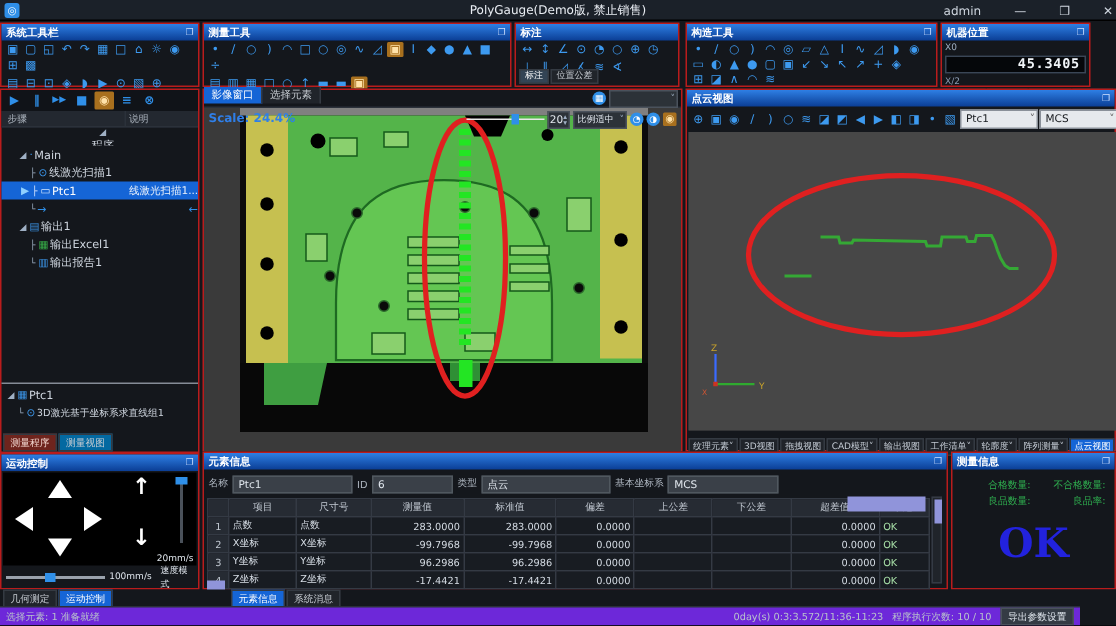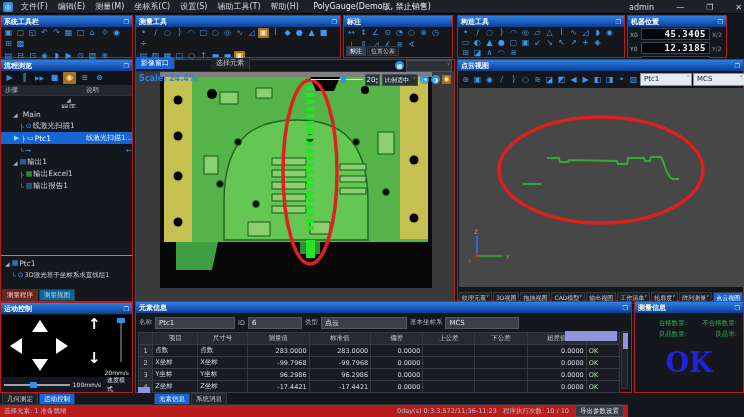--- a/index.html
+++ b/index.html
@@ -17,21 +17,21 @@
   #win-title{position:absolute;left:200px;right:200px;text-align:center;font-size:8px;color:#e9edf3;pointer-events:none;white-space:nowrap;}
   #win-ctrls{position:absolute;right:2px;top:0;height:14px;display:flex;align-items:center;gap:22px;font-size:8px;color:#cfd6df;}
   
   .icons{display:flex;flex-wrap:wrap;padding:1px 2px;gap:1px;align-content:flex-start;}
   .tool-icon{width:11px;height:10px;line-height:10px;text-align:center;color:#3d9af0;font-size:8px;overflow:hidden;}
   .tool-icon.active{background:#a8701e;color:#ffe2a8;border-radius:1px;}
   .mini-tabs{position:absolute;bottom:1px;left:2px;display:flex;gap:1px;}
   .mini-tab{font-size:6px;line-height:8px;height:8px;padding:0 3px;background:#20242a;border:1px solid #343a42;color:#c7ccd2;white-space:nowrap;}
   .mini-tab.active{background:#345;color:#fff;}
   
-  .dro-row{display:flex;align-items:center;gap:2px;padding:1px 2px;}
+  .dro-row{display:flex;gap:2px;padding:1px 2px;flex-direction:column;}
   .dro-axis{color:#9fb0c4;font-size:6px;width:9px;}
   .dro-val{flex:1;background:#05070a;border:1px solid #3a4656;color:#f0f4f8;font-family:"DejaVu Sans Mono",monospace;
            font-size:9px;font-weight:bold;text-align:right;padding:0 3px;height:10px;line-height:10px;letter-spacing:.5px;}
   .dro-half{color:#8a9ab0;font-size:6px;width:12px;}
   #dro-combos{display:flex;gap:1px;padding:1px 2px;}
   .combo{position:relative;background:#262c34;border:1px solid #3a424d;color:#c7d0da;font-size:6px;height:9px;line-height:9px;
          padding:0 8px 0 2px;white-space:nowrap;overflow:hidden;flex:1;}
   .combo::after{content:"˅";position:absolute;right:1px;top:0;color:#8fa0b4;}
   
   .playbar{display:flex;gap:2px;padding:1px 2px;background:#101318;}
@@ -104,41 +104,32 @@
   #vscroll{right:3px;top:29px;width:7px;height:58px;background:#20242a;border:1px solid #343a44;}
   #vthumb2{margin:1px;width:5px;height:16px;background:#9094da;}
   #purple-cell{left:2px;top:85px;width:12px;height:7px;background:#9094da;}
   
   #mi-grid{display:grid;grid-template-columns:1fr 1fr;gap:2px 4px;padding:6px 6px 0 6px;font-size:6.5px;color:#2fae4f;text-align:right;}
   #mi-ok{text-align:center;font-family:"DejaVu Serif",serif;font-weight:bold;font-size:27px;color:#2222dd;margin-top:8px;}
   
   #bottom-tabs{left:0;top:393px;width:744px;height:11px;background:#14171c;display:flex;align-items:center;}
   .btab{font-size:6.5px;height:10px;line-height:10px;padding:0 4px;background:#20242a;border:1px solid #343a42;color:#c7ccd2;margin-right:1px;white-space:nowrap;}
   .btab.active{background:#1565d6;color:#fff;}
-  #statusbar{left:0;top:404px;width:628px;height:13px;background:#b91c1c;border-top:1px solid #2b313a;
+  #statusbar{left:0;top:404px;width:720px;height:13px;background:#6d28d9;border-top:1px solid #2b313a;
              display:flex;align-items:center;font-size:6.5px;color:#b9c2cc;padding:0 4px;box-sizing:border-box;}
   #status-right{margin-left:auto;display:flex;align-items:center;gap:6px;}
   #status-btn{background:#343b44;border:1px solid #4a525c;padding:0 4px;height:10px;line-height:10px;color:#dfe5ec;}
 </style>
 </head>
 <body>
 
 <div id="app">
 
   <div id="menubar" class="abs">
     <span id="logo">◎</span>
-    <span style="display:flex">
-        <span class="menu-item">文件(F)</span>
-        <span class="menu-item">编辑(E)</span>
-        <span class="menu-item">测量(M)</span>
-        <span class="menu-item">坐标系(C)</span>
-        <span class="menu-item">设置(S)</span>
-        <span class="menu-item">辅助工具(T)</span>
-        <span class="menu-item">帮助(H)</span>
-      </span>
     <span id="win-title">PolyGauge(Demo版, 禁止销售)</span>
     <span id="win-ctrls">
       <span>admin</span>
       <span>—</span>
       <span>❐</span>
       <span>✕</span>
     </span>
   </div>
 
   <div class="abs panel" style="left:0;top:15px;width:133px;height:43px;">
@@ -305,24 +296,20 @@
   <div class="abs" style="left:627px;top:58px;width:117px;height:12px;background:#14171c;">
     <div id="dro-combos">
         <span class="combo">MCS</span>
         <span class="combo">笛卡尔</span>
         <span class="combo">毫米</span>
         <span class="combo">度</span>
       </div>
   </div>
 
   <div class="abs panel" style="left:0;top:59px;width:133px;height:243px;display:flex;flex-direction:column;">
-    <div class="ptitle">
-        <span>流程浏览</span>
-        <span class="pin">❐</span>
-      </div>
     <div class="playbar">
       <span class="pbtn">▶</span>
       <span class="pbtn">‖</span>
       <span class="pbtn" style="font-size:6px">▶▶</span>
       <span class="pbtn">■</span>
       <span class="pbtn lock">◉</span>
       <span class="pbtn">≡</span>
       <span class="pbtn">⊗</span>
     </div>
     <div class="cols">
@@ -410,21 +397,21 @@
           <span id="hthumb"></span>
         </span>
       <span>100mm/s</span>
       <span class="spacer"></span>
       <span>速度模式</span>
     </div>
   </div>
 
   <div class="abs panel" style="left:135px;top:59px;width:320px;height:242px;">
     <div class="vtabs">
-      <span style="display:flex;height:15px;gap:36px;">
+      <span style="display:flex;height:15px;">
           <span class="vtab active">影像窗口</span>
           <span class="vtab">选择元素</span>
         </span>
       <span class="spacer"></span>
       <span class="round-ic" style="margin-right:2px">▦</span>
       <span class="vc-combo" style="width:34px;margin-right:2px"></span>
     </div>
     <div id="viewer">
       <span id="scale-label">Scale: 24.4%</span>
       <div id="view-ctrls">

